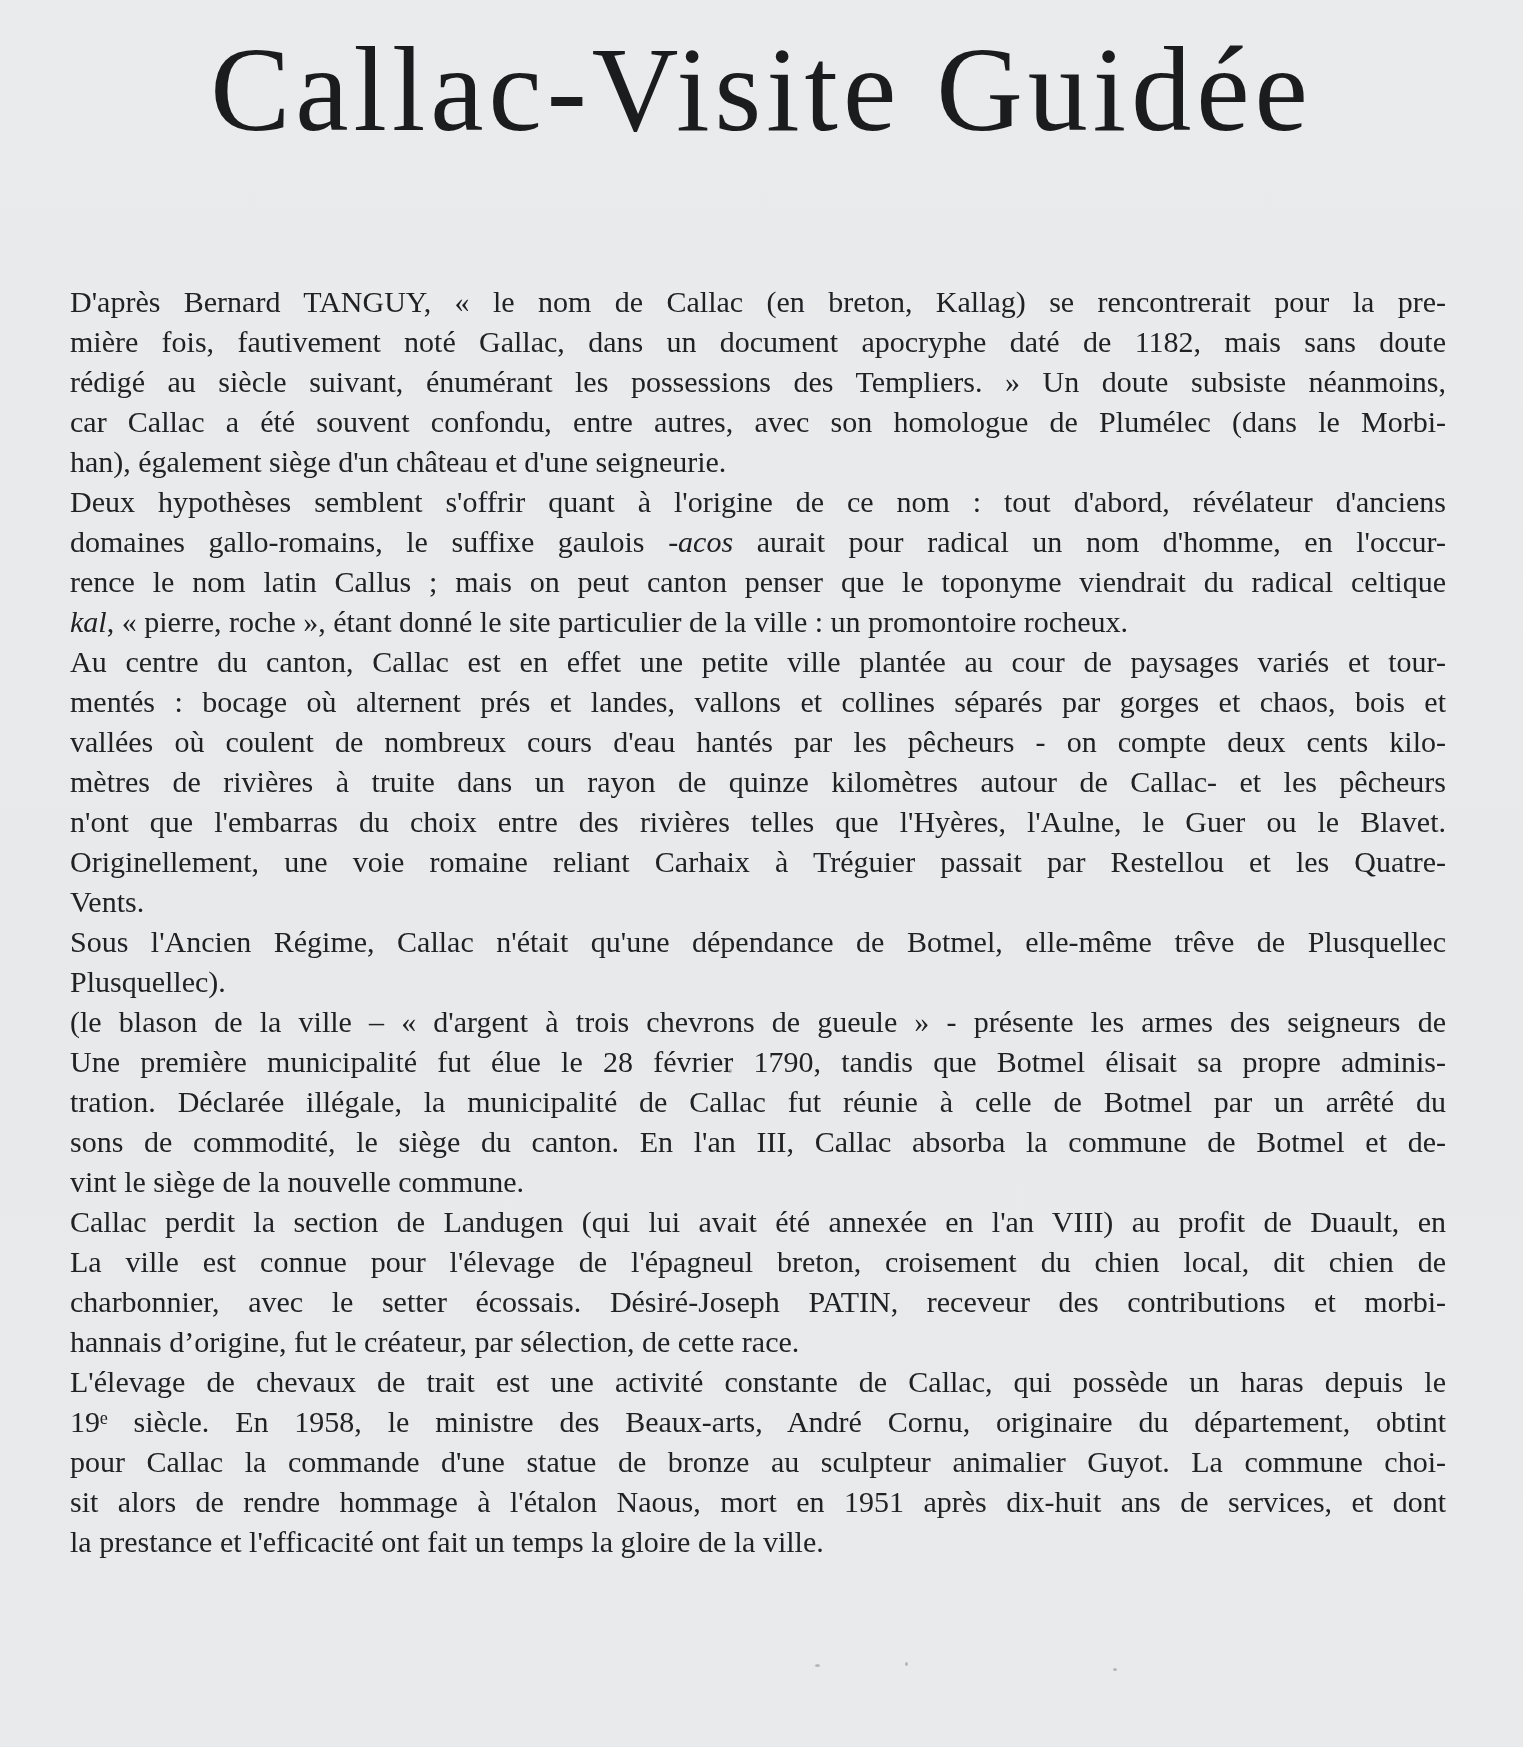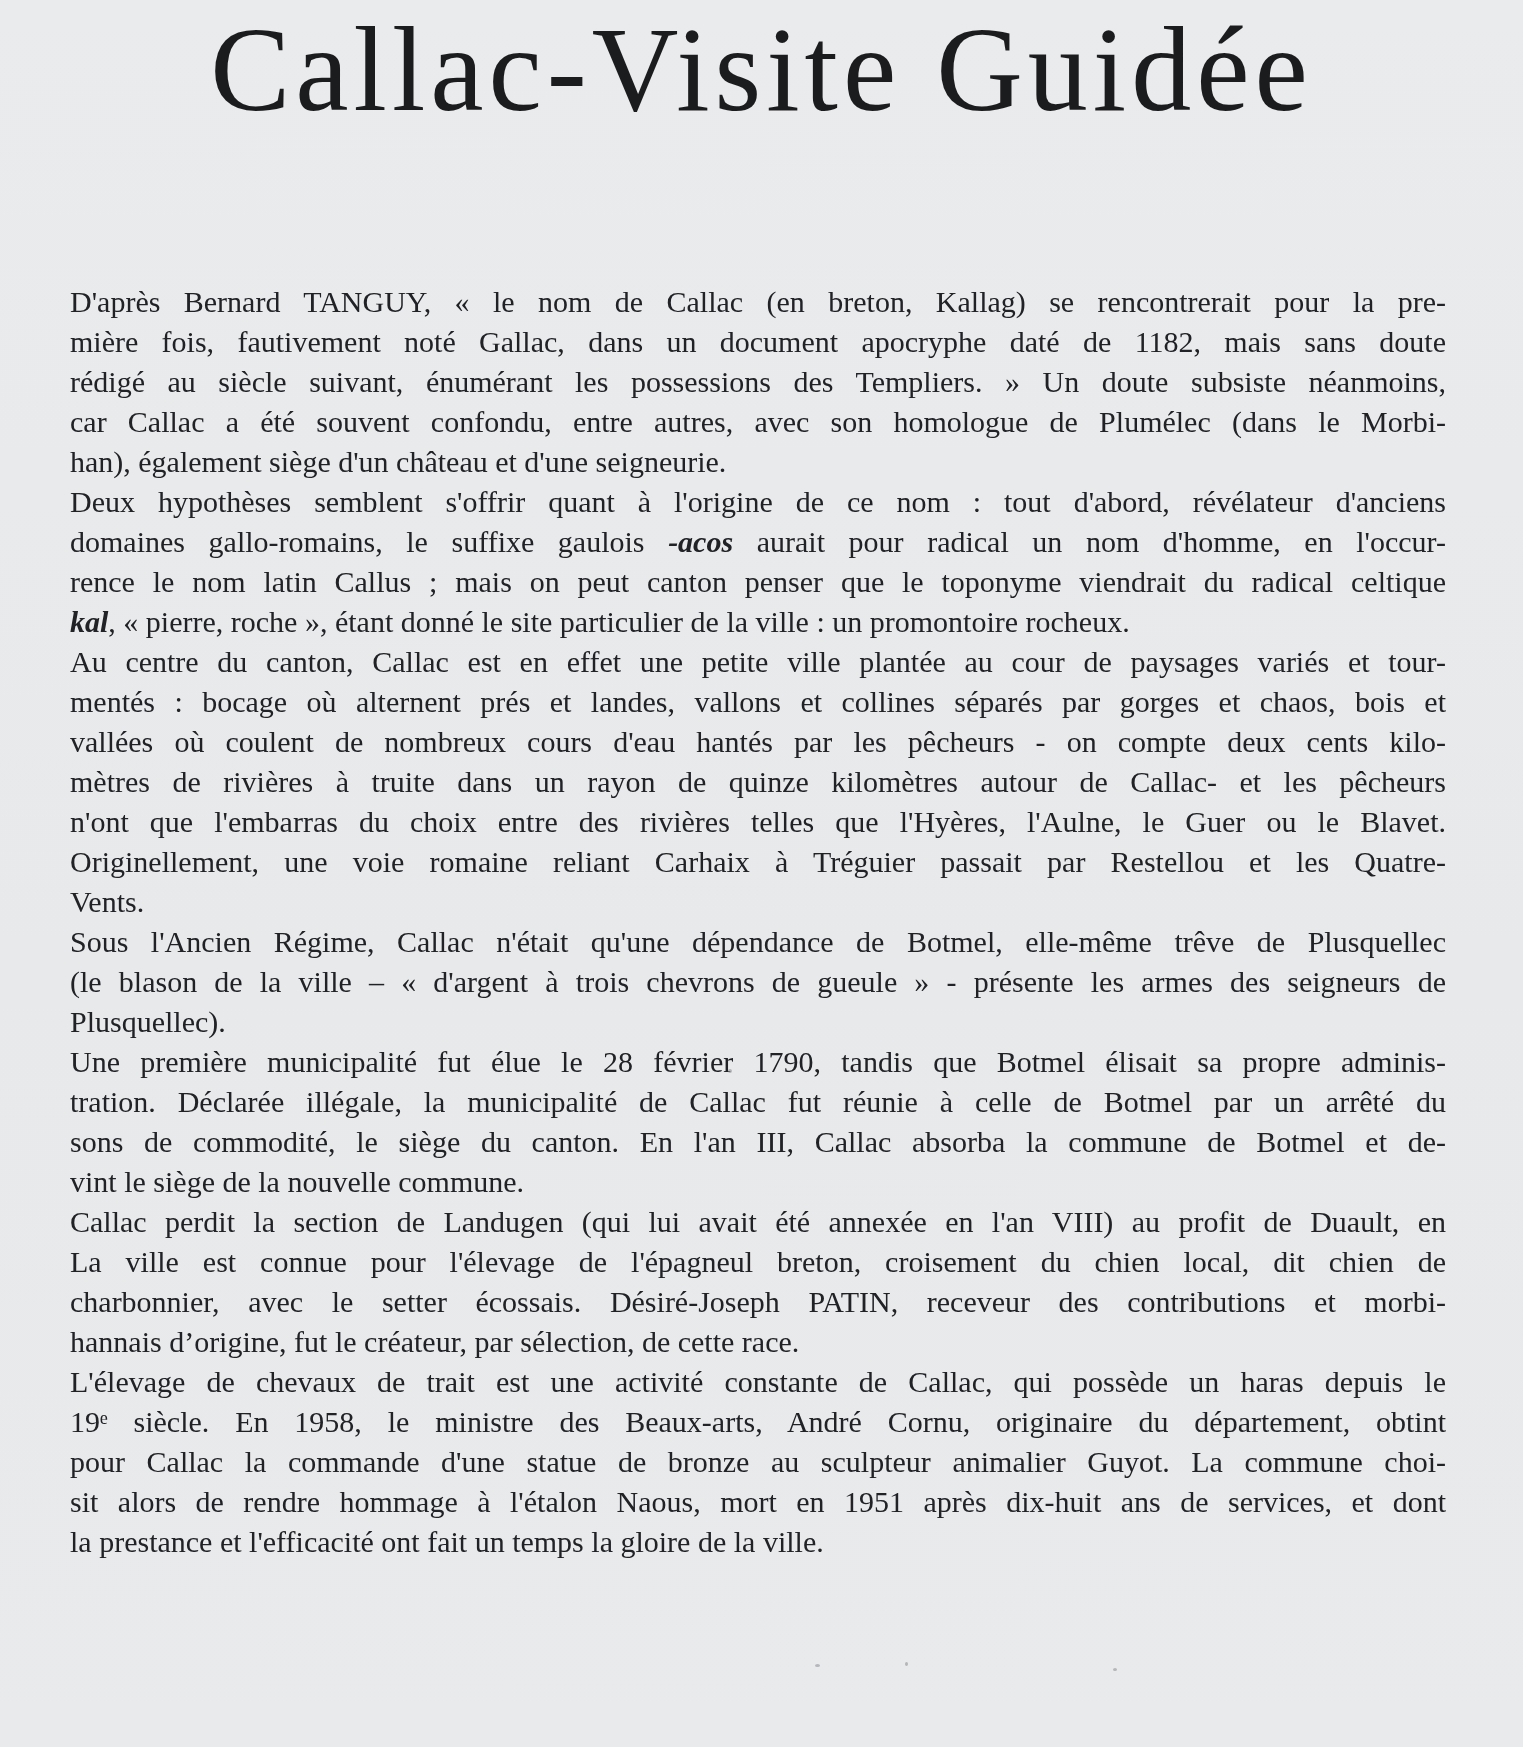--- a/index.html
+++ b/index.html
@@ -13,21 +13,21 @@
     height: 1747px;
     margin: 0 auto;
     background: #e9eaec;
     background-image: linear-gradient(180deg, #eaebed 0%, #e8e9eb 55%, #e9eaec 100%);
     font-family: "Liberation Serif", "DejaVu Serif", serif;
     color: #222326;
     overflow: hidden;
   }
   .title {
     margin: 0;
-    padding-top: 10px;
+    padding-top: 30px;
     text-align: center;
     font-size: 120px;
     line-height: 1.0;
     font-weight: normal;
     letter-spacing: 5px;
     color: #1b1c1e;
     font-family: "Liberation Serif", "DejaVu Serif", serif;
   }
   .textblock {
     position: absolute;
@@ -43,21 +43,20 @@
   }
   .line {
     text-align: justify;
     text-align-last: left;
   }
   .line.just {
     text-align-last: justify;
   }
   .it {
     font-style: italic;
-    font-weight: bold;
   }
   
   .speck {
     position: absolute;
     background: #8a8c90;
     border-radius: 50%;
     opacity: 0.55;
   }
   .speck.s1 { left: 815px; top: 1664px; width: 5px;  height: 3px; }
   .speck.s2 { left: 905px; top: 1662px; width: 3px;  height: 4px; }
@@ -88,22 +87,22 @@
         <div class="line just"><span>Au centre du canton, Callac est en effet une petite ville plantée au cour de paysages variés et tour-</span></div>
         <div class="line just"><span>mentés : bocage où alternent prés et landes, vallons et collines séparés par gorges et chaos, bois et</span></div>
         <div class="line just"><span>vallées où coulent de nombreux cours d'eau hantés par les pêcheurs - on compte deux cents kilo-</span></div>
         <div class="line just"><span>mètres de rivières à truite dans un rayon de quinze kilomètres autour de Callac- et les pêcheurs</span></div>
         <div class="line just"><span>n'ont que l'embarras du choix entre des rivières telles que l'Hyères, l'Aulne, le Guer ou le Blavet.</span></div>
         <div class="line just"><span>Originellement, une voie romaine reliant Carhaix à Tréguier passait par Restellou et les Quatre-</span></div>
         <div class="line"><span>Vents.</span></div>
       </div>
       <div class="para">
         <div class="line just"><span>Sous l'Ancien Régime, Callac n'était qu'une dépendance de Botmel, elle-même trêve de Plusquellec</span></div>
+        <div class="line"><span>Plusquellec).</span></div>
         <div class="line just"><span>(le blason de la ville – « d'argent à trois chevrons de gueule » - présente les armes des seigneurs de</span></div>
-        <div class="line"><span>Plusquellec).</span></div>
       </div>
       <div class="para">
         <div class="line just"><span>Une première municipalité fut élue le 28 février 1790, tandis que Botmel élisait sa propre adminis-</span></div>
         <div class="line just"><span>tration. Déclarée illégale, la municipalité de Callac fut réunie à celle de Botmel par un arrêté du</span></div>
         <div class="line just"><span>sons de commodité, le siège du canton. En l'an III, Callac absorba la commune de Botmel et de-</span></div>
         <div class="line"><span>vint le siège de la nouvelle commune.</span></div>
       </div>
       <div class="para">
         <div class="line just"><span>Callac perdit la section de Landugen (qui lui avait été annexée en l'an VIII) au profit de Duault, en</span></div>
       </div>

